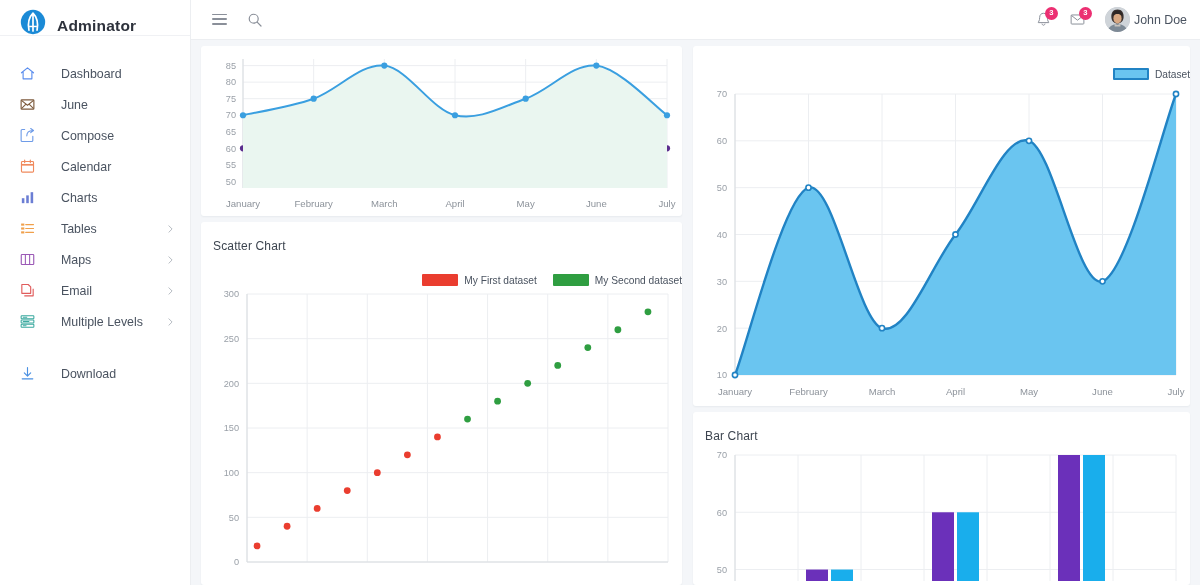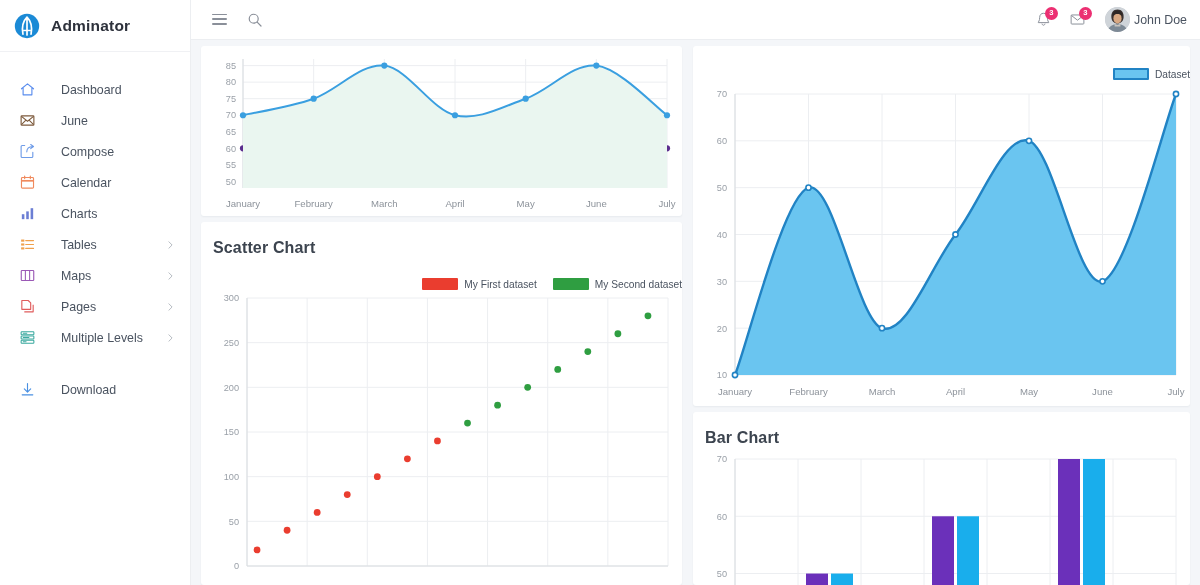--- a/index.html
+++ b/index.html
@@ -13,22 +13,22 @@
 
   
   #sidebar {
     position: absolute; left: 0; top: 0;
     width: 191px; height: 585px;
     background: #ffffff;
     border-right: 1px solid #eceef1;
     z-index: 5;
   }
   #brand {
-    height: 52px; display: flex; align-items: center;
-    padding-left: 14px; gap: 11px;
+    height: 36px; display: flex; align-items: flex-end;
+    padding-left: 20px; gap: 11px;
     border-bottom: 1px solid #f0f1f4;
   }
   #brand-logo { width: 26px; height: 26px; flex: 0 0 26px; }
   #brand-name {
     font-size: 15.5px; font-weight: 700; color: #2e323c;
     letter-spacing: .2px;
   }
   #nav { padding-top: 22px; }
   .nav-item {
     display: flex; align-items: center;
@@ -100,21 +100,21 @@
   #col-right { width: 497px; flex: 0 0 497px; }
 
   .card {
     background: #ffffff;
     border-radius: 3px;
     box-shadow: 0 1px 2px rgba(24,35,55,.055);
     position: relative;
     overflow: hidden;
   }
   .card-title {
-    font-size: 16px; font-weight: 700; color: #3c444f;
+    font-size: 12px; font-weight: 400; color: #3c444f;
     padding: 17px 0 0 12px;
     letter-spacing: .15px;
   }
 
   .chart-box { position: relative; width: 100%; }
   .chart-svg { display: block; width: 100%; height: 100%; }
 
   .tick-lbl  { font-size: 9.2px; fill: #9aa0a8; font-family: "Liberation Sans", sans-serif; }
   .axis-lbl  { font-size: 9.6px; fill: #8d939b; font-family: "Liberation Sans", sans-serif; }
   .grid-line { stroke: #eceef1; stroke-width: 1; }
@@ -212,21 +212,21 @@
       <svg class="nav-caret" viewBox="0 0 6 10">
         <path d="M1 1 L5 5 L1 9" fill="none" stroke="#b4b9c0" stroke-width="1.2" stroke-linecap="round" stroke-linejoin="round"></path>
       </svg>
     </div>
 
     <div class="nav-item">
       <svg class="nav-ico" viewBox="0 0 24 24">
         <path d="M4 3.5 H13 L16.5 7 V16 H4 Z" fill="none" stroke="#e05c5c" stroke-width="1.6" stroke-linejoin="round"></path>
         <path d="M7.5 19.5 H20 V9.5" fill="none" stroke="#e05c5c" stroke-width="1.6" stroke-linejoin="round"></path>
       </svg>
-      <span class="nav-label">Pages</span>
+      <span class="nav-label">Email</span>
       <svg class="nav-caret" viewBox="0 0 6 10">
         <path d="M1 1 L5 5 L1 9" fill="none" stroke="#b4b9c0" stroke-width="1.2" stroke-linecap="round" stroke-linejoin="round"></path>
       </svg>
     </div>
 
     <div class="nav-item">
       <svg class="nav-ico" viewBox="0 0 24 24">
         <rect x="3" y="4" width="18" height="4" rx="1" fill="none" stroke="#3aa99f" stroke-width="1.5"></rect>
         <rect x="3" y="10" width="18" height="4" rx="1" fill="none" stroke="#3aa99f" stroke-width="1.5"></rect>
         <rect x="3" y="16" width="18" height="4" rx="1" fill="none" stroke="#3aa99f" stroke-width="1.5"></rect>

